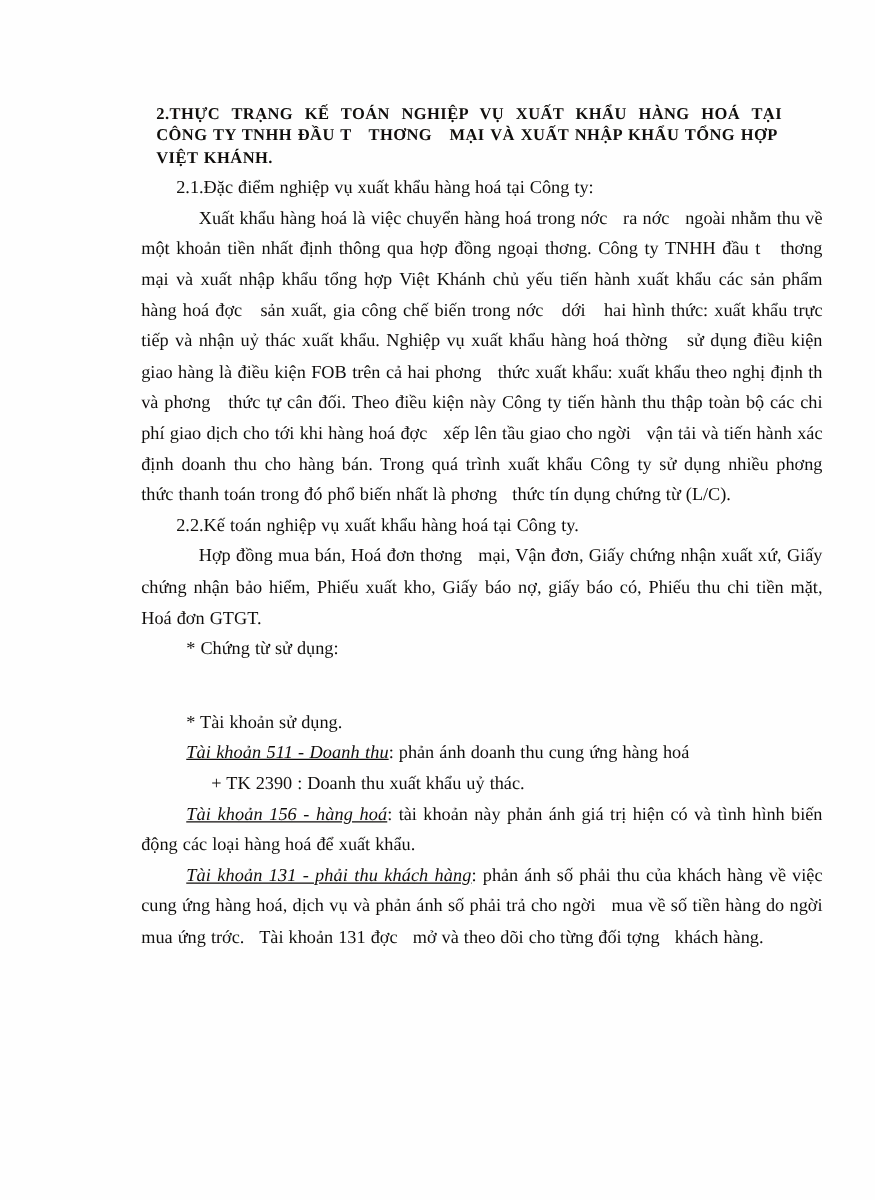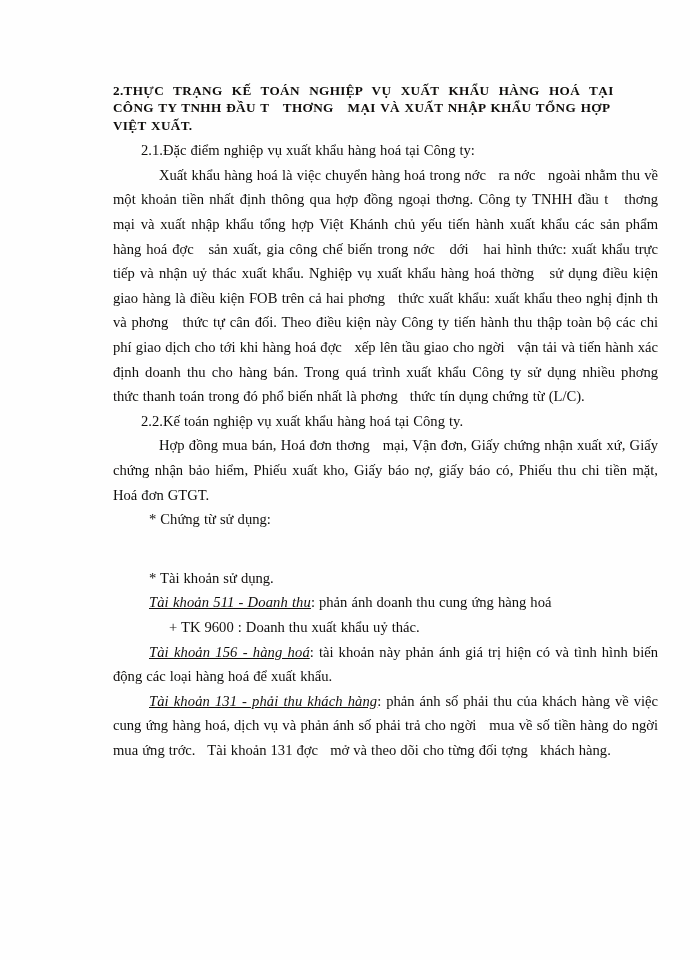--- a/index.html
+++ b/index.html
@@ -30,21 +30,21 @@
   }
 
   
   .doc-heading {
     font-weight: bold;
     font-size: 13.2px;
     line-height: 17.4px;
     letter-spacing: 0.35px;
     text-align: justify;
     text-align-last: left;
-    margin: 0 0 4px 0;
+    margin: 0 0 4px 12px;
     word-spacing: 1px;
   }
   .doc-heading .h-line {
     display: block;
     white-space: pre;
   }
 
   
   p.body {
     margin: 0;
@@ -71,41 +71,41 @@
 </style>
 </head>
 <body>
 
 <div class="page">
   <div class="content">
 
     <div class="doc-heading">
       <span class="h-line">2.THỰC  TRẠNG  KẾ  TOÁN  NGHIỆP  VỤ  XUẤT  KHẨU  HÀNG  HOÁ  TẠI</span>
       <span class="h-line">CÔNG TY TNHH ĐẦU T   THƠNG   MẠI VÀ XUẤT NHẬP KHẨU TỔNG HỢP</span>
-      <span class="h-line">VIỆT XUẤT.</span>
+      <span class="h-line">VIỆT KHÁNH.</span>
     </div>
 
     <p class="body indent-s">2.1.Đặc điểm nghiệp vụ xuất khẩu hàng hoá tại Công ty:</p>
 
     <p class="body indent">Xuất khẩu hàng hoá là việc chuyển hàng hoá trong nớc   ra nớc   ngoài nhằm thu về một khoản tiền nhất định thông qua hợp đồng ngoại thơng. Công ty TNHH đầu t   thơng   mại và xuất nhập khẩu tổng hợp Việt Khánh chủ yếu tiến hành xuất khẩu các sản phẩm hàng hoá đợc   sản xuất, gia công chế biến trong nớc   dới   hai hình thức: xuất khẩu trực tiếp và nhận uỷ thác xuất khẩu. Nghiệp vụ xuất khẩu hàng hoá thờng   sử dụng điều kiện giao hàng là điều kiện FOB trên cả hai phơng   thức xuất khẩu: xuất khẩu theo nghị định th   và phơng   thức tự cân đối. Theo điều kiện này Công ty tiến hành thu thập toàn bộ các chi phí giao dịch cho tới khi hàng hoá đợc   xếp lên tầu giao cho ngời   vận tải và tiến hành xác định doanh thu cho hàng bán. Trong quá trình xuất khẩu Công ty sử dụng nhiều phơng   thức thanh toán trong đó phổ biến nhất là phơng   thức tín dụng chứng từ (L/C).</p>
 
     <p class="body indent-s">2.2.Kế toán nghiệp vụ xuất khẩu hàng hoá tại Công ty.</p>
 
     <p class="body indent">Hợp đồng mua bán, Hoá đơn thơng   mại, Vận đơn, Giấy chứng nhận xuất xứ, Giấy chứng nhận bảo hiểm, Phiếu xuất kho, Giấy báo nợ, giấy báo có, Phiếu thu chi tiền mặt, Hoá đơn GTGT.</p>
 
     <p class="body indent-m">* Chứng từ sử dụng:</p>
 
     <span class="gap-lg"></span>
 
     <p class="body indent-m">* Tài khoản sử dụng.</p>
 
 
     <p class="body indent-m"><span class="acct">Tài khoản 511 - Doanh thu</span><span>: phản ánh doanh thu cung ứng hàng hoá</span></p>
 
 
-    <p class="body indent-l">+ TK 9600 : Doanh thu xuất khẩu uỷ thác.</p>
+    <p class="body indent-l">+ TK 2390 : Doanh thu xuất khẩu uỷ thác.</p>
 
     <p class="body indent-m"><span class="acct">Tài khoản 156 - hàng hoá</span><span>: tài khoản này phản ánh giá trị hiện có và tình hình biến động các loại hàng hoá để xuất khẩu.</span></p>
 
     <p class="body indent-m"><span class="acct">Tài khoản 131 - phải thu khách hàng</span><span>: phản ánh số phải thu của khách hàng về việc cung ứng hàng hoá, dịch vụ và phản ánh số phải trả cho ngời   mua về số tiền hàng do ngời   mua ứng trớc.   Tài khoản 131 đợc   mở và theo dõi cho từng đối tợng   khách hàng.</span></p>
 
   </div>
 </div>
 
 </body></html>

